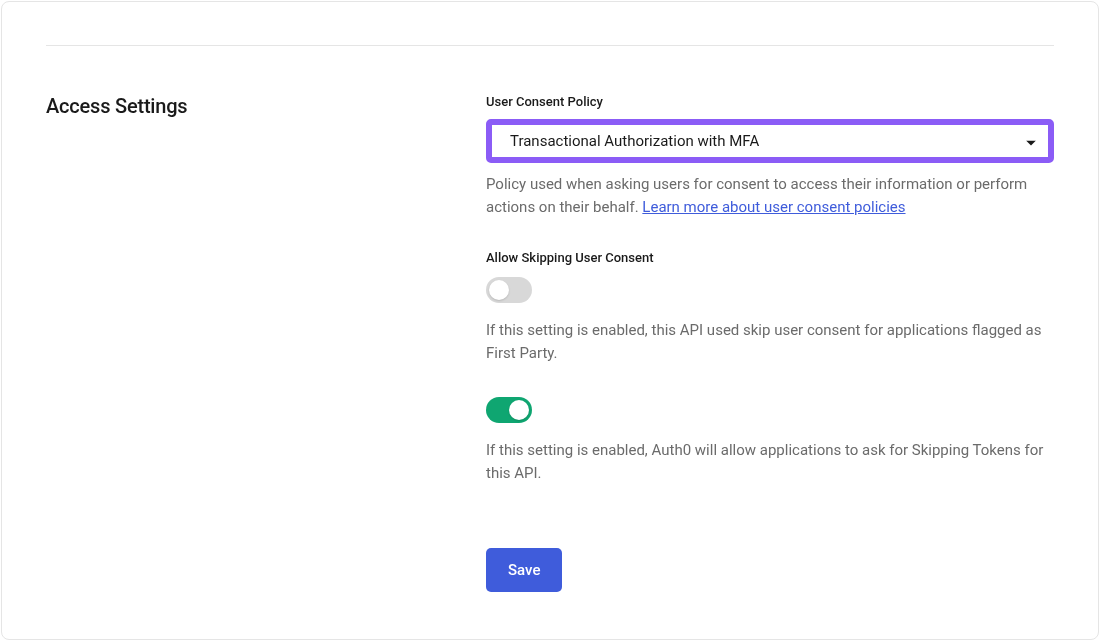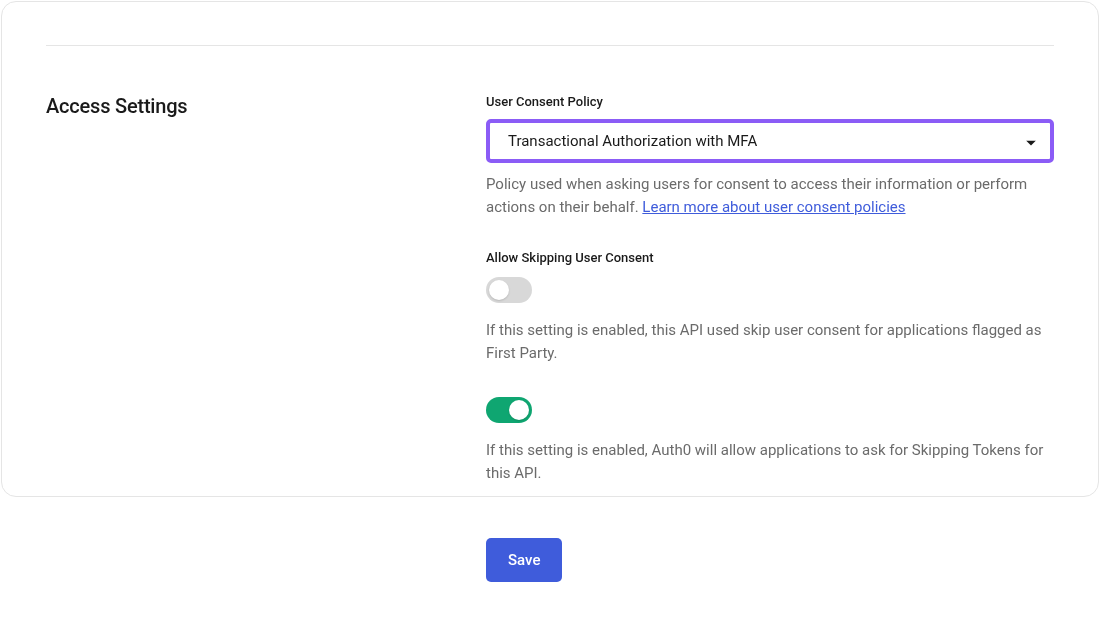--- a/index.html
+++ b/index.html
@@ -8,23 +8,23 @@
       padding: 0;
     }
     body {
       font-family: -apple-system, BlinkMacSystemFont, "Segoe UI", Roboto, Helvetica, Arial, sans-serif;
       background: #fff;
       width: 1100px;
       height: 641px;
     }
     .panel {
       width: 1098px;
-      height: 496px;
+      height: 639px;
       border: 1px solid #e5e5e5;
-      border-radius: 15px;
+      border-radius: 8px;
       margin: 1px;
       padding: 0 44px;
     }
     .divider {
       border: none;
       border-top: 1px solid #e5e5e5;
       margin-top: 43px;
     }
     .section {
       display: flex;
@@ -53,21 +53,21 @@
       margin-bottom: 10px;
       display: block;
     }
     .select-wrap {
       position: relative;
       width: 100%;
     }
     .select {
       width: 100%;
       height: 44px;
-      border: 4px solid #8b5cf6;
+      border: 6px solid #8b5cf6;
       border-radius: 5px;
       padding: 0 18px 0 18px;
       font-size: 15px;
       color: #1a1a1a;
       background: #fff;
       appearance: none;
       -webkit-appearance: none;
       cursor: pointer;
       font-family: inherit;
     }
@@ -127,21 +127,21 @@
     .save-btn {
       background: #3f5cdb;
       color: #fff;
       border: none;
       border-radius: 5px;
       height: 44px;
       padding: 0 22px;
       font-size: 15px;
       font-weight: 500;
       cursor: pointer;
-      margin-top: 22px;
+      margin-top: 32px;
       font-family: inherit;
     }
   </style>
 </head>
 <body>
 
 <div class="panel">
   <hr class="divider">
   <div class="section">
     <div class="section-left">

